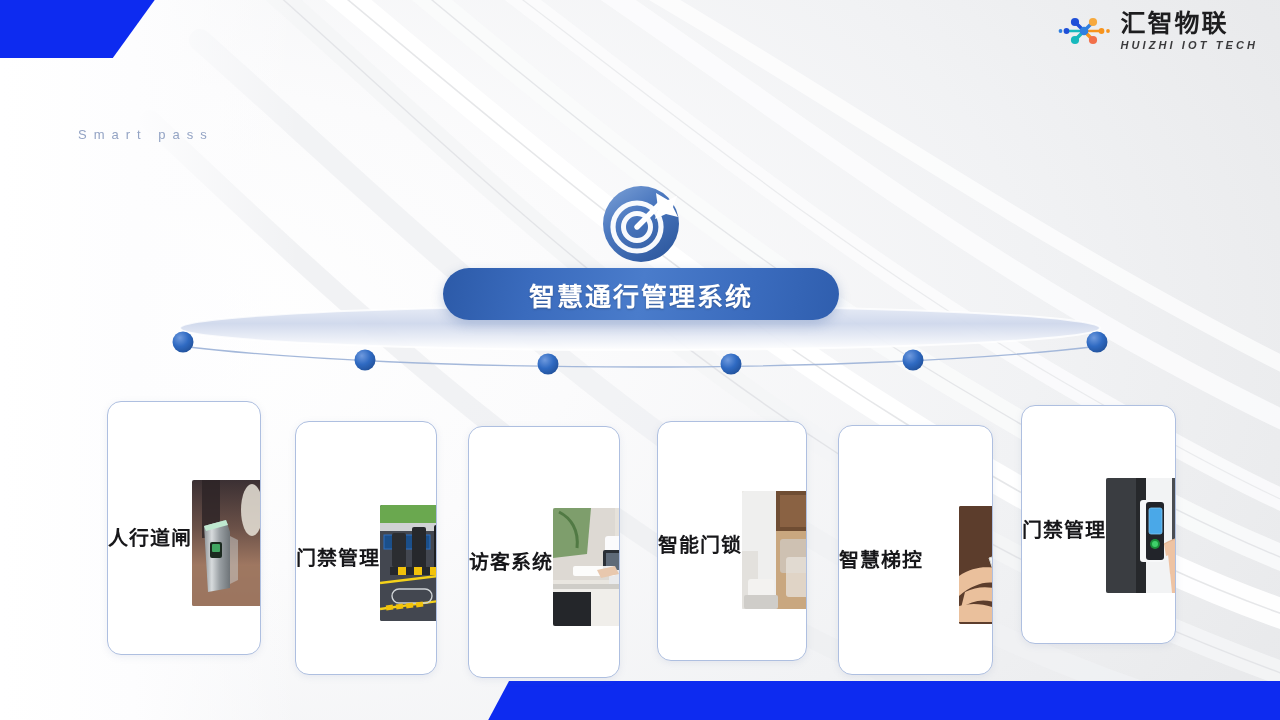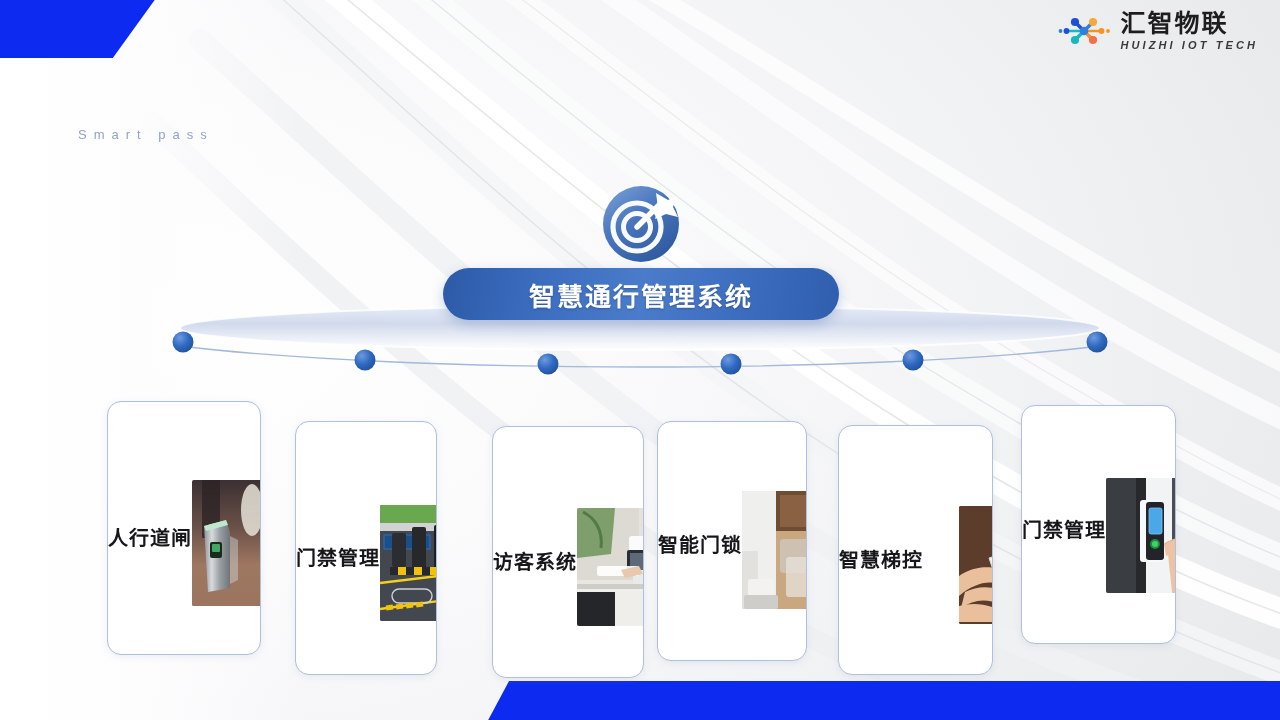--- a/index.html
+++ b/index.html
@@ -275,21 +275,21 @@
           <g fill="#f2c20a">
             <rect x="6" y="100" width="7" height="5" transform="rotate(-8 9 102)"></rect>
             <rect x="16" y="99" width="7" height="5" transform="rotate(-8 19 101)"></rect>
             <rect x="26" y="98" width="7" height="5" transform="rotate(-8 29 100)"></rect>
             <rect x="36" y="97" width="7" height="5" transform="rotate(-8 39 99)"></rect>
           </g>
         </svg>
       </div>
     </div>
 
-    <div class="card" style="left:492px;top:426px;width:150px;height:234px;padding-top:16px;">
+    <div class="card" style="left:468px;top:426px;width:150px;height:234px;padding-top:16px;">
       <div class="card-title">访客系统</div>
       <div class="card-thumb" style="width:122px;height:118px;margin-top:14px;">
         <svg viewBox="0 0 122 118" preserveAspectRatio="none">
           <rect width="122" height="118" fill="#e9e6e0"></rect>
           <rect x="0" y="0" width="122" height="72" fill="#ddd9d3"></rect>
           <path d="M0,0 L38,0 L34,46 L0,50 Z" fill="#5d8a4a" opacity=".75"></path>
           <path d="M6,4 C18,10 26,22 24,40" stroke="#3f6b33" stroke-width="3" fill="none" opacity=".7"></path>
           <rect x="62" y="0" width="60" height="72" fill="#e6e2db"></rect>
           <g>
             <ellipse cx="86" cy="24" rx="15" ry="17" fill="#3a2a22"></ellipse>

